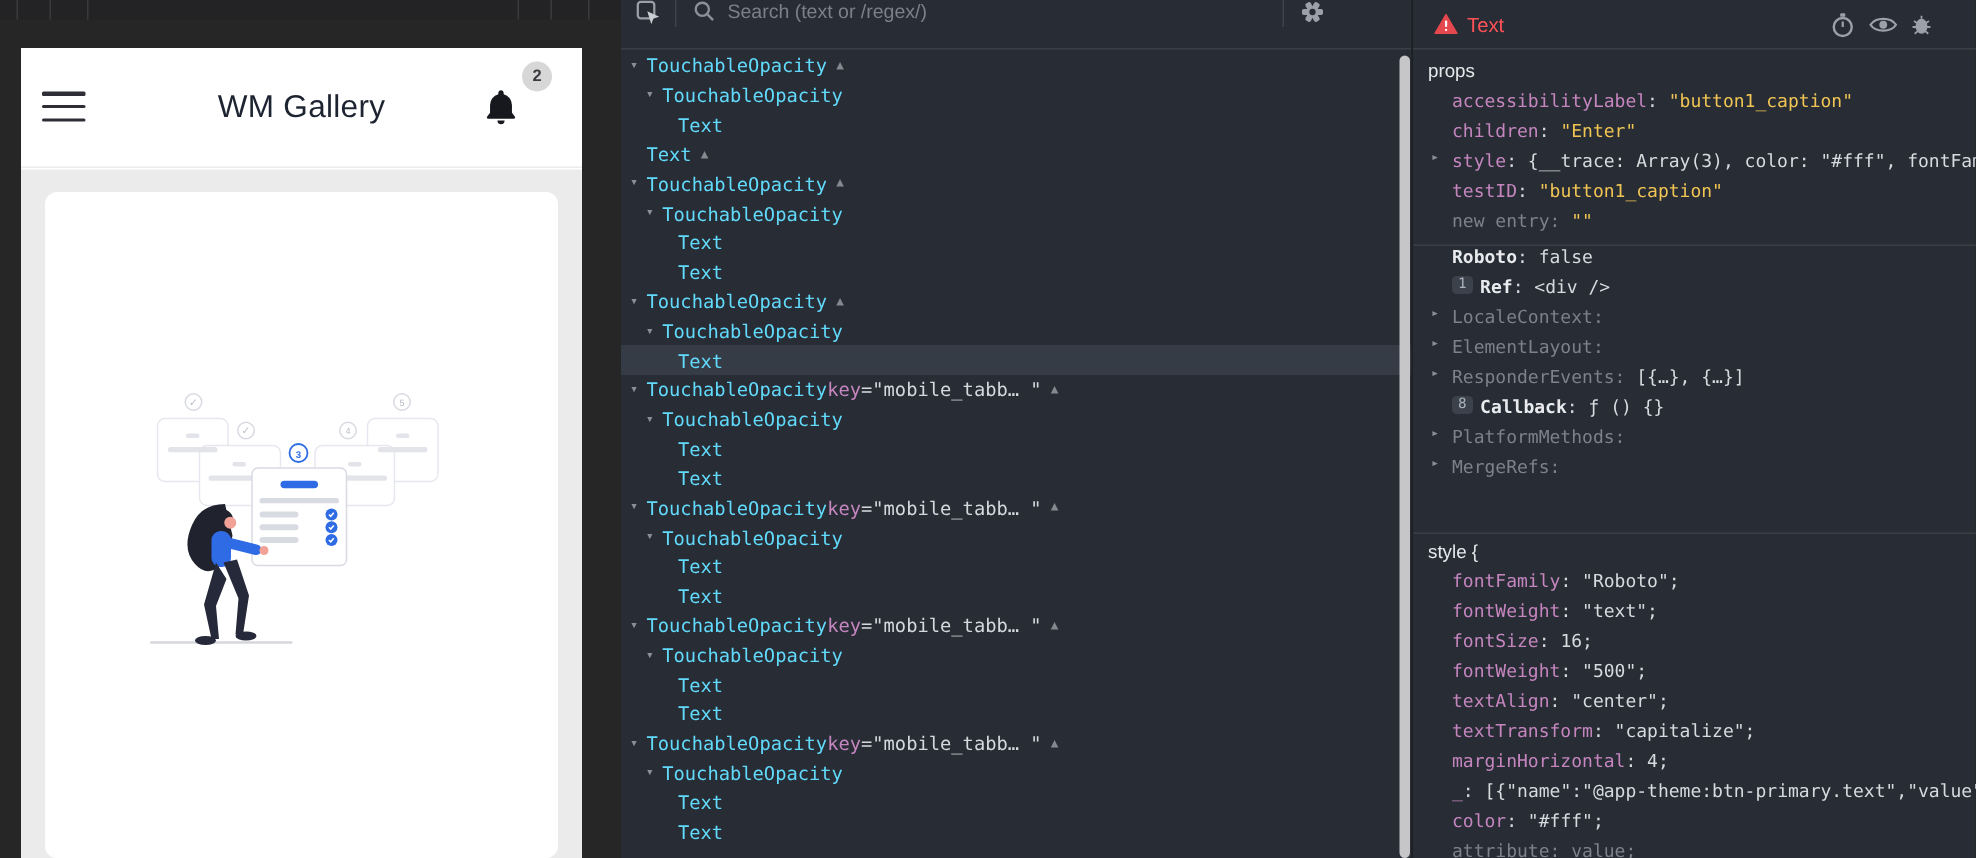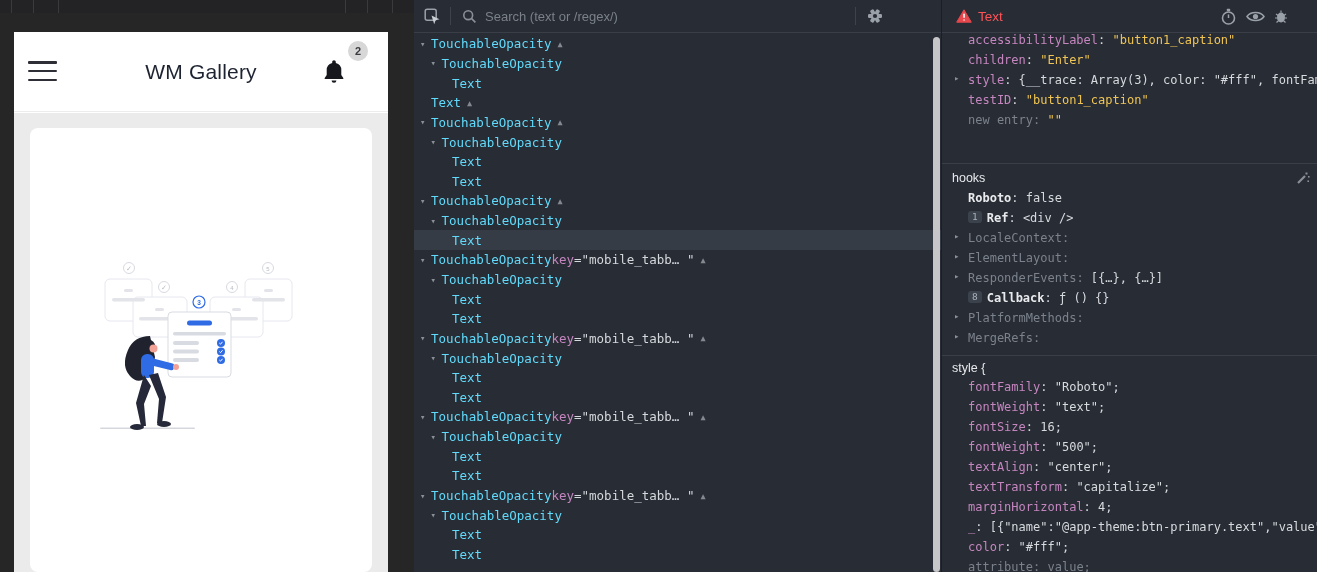--- a/index.html
+++ b/index.html
@@ -25,21 +25,21 @@
   #app-body { position:absolute; left:0; top:81px; width:374px; height:459px; background:#ebebeb; }
   #card { position:absolute; left:16px; top:15px; width:342px; height:444px; background:#fff; border-radius:8px; }
   #illustration { position:absolute; left:65px; top:130px; width:210px; height:178px; }
   #enter-btn { position:absolute; left:71px; top:335px; width:200px; height:43px;
     background:#2563eb; border:none; border-radius:6px; color:#fff; font-size:16px;
     font-family:"Liberation Sans",sans-serif; display:flex; align-items:center; justify-content:center; cursor:pointer; }
 
   
   #mid-panel { position:absolute; left:414px; top:0; width:527px; height:572px; background:#282c34; }
   #mid-toolbar { position:absolute; left:0; top:0; width:527px; height:33px; border-bottom:1px solid #3a3f47;
-    display:flex; align-items:center; }
+    display:flex; align-items:flex-start; }
   .tb-sep { width:1px; height:18px; background:#3d434b; }
   #search-input { background:transparent; border:none; outline:none; color:#d5d8dd; font-size:13px;
     font-family:"Liberation Sans",sans-serif; width:370px; }
   #search-input::placeholder { color:#7a818a; }
   #tree { position:absolute; left:0; top:33px; width:527px; height:539px; padding-top:1px;
     font-family:"DejaVu Sans Mono", monospace; font-size:12.5px; overflow:hidden; }
   .tree-row { height:19.65px; display:flex; align-items:center; white-space:nowrap; cursor:pointer; }
   .tree-row.selected { background:#363c46; }
   .tw { width:11px; font-size:9px; color:#8a9097; flex:none; text-align:left; }
   .tname { color:#61dafb; }
@@ -369,20 +369,21 @@
       <span>
         <svg width="14" height="15" viewBox="0 0 14 15">
           <ellipse cx="7" cy="8.5" rx="4" ry="5" fill="#9aa1a8"></ellipse>
           <path d="M7 1.5 v2 M2 5 l2.2 1.5 M12 5 l-2.2 1.5 M1 9 h2.5 M13 9 h-2.5 M2.5 13.5 l2-1.8 M11.5 13.5 l-2-1.8" stroke="#9aa1a8" stroke-width="1.2" fill="none"></path>
         </svg>
       </span>
     </div>
   </div>
 
   <div class="section" id="sec-props">
+    <div class="sec-header">props</div>
     <div class="insp-rows">
         <div class="insp-row">
           <span class="iarrow"></span>
           <span class="ikey k-prop">accessibilityLabel</span>
           <span class="icolon">: </span>
           <span class="ival v-str">"button1_caption"</span>
         </div>
         <div class="insp-row">
           <span class="iarrow"></span>
           <span class="ikey k-prop">children</span>
@@ -404,31 +405,20 @@
         <div class="insp-row">
           <span class="iarrow"></span>
           <span class="ikey k-dim">new entry</span>
           <span class="icolon dimc">: </span>
           <span class="ival v-str">""</span>
         </div>
       </div>
   </div>
 
   <div class="section" id="sec-hooks">
-    <div class="sec-header">
-      <span>hooks</span>
-      <span id="wand-icon">
-        <svg width="14" height="14" viewBox="0 0 14 14">
-          <line x1="2" y1="12" x2="9" y2="5" stroke="#8a9097" stroke-width="2.2"></line>
-          <rect x="9.5" y="1.5" width="2" height="2" fill="#8a9097"></rect>
-          <rect x="12" y="5" width="1.6" height="1.6" fill="#8a9097"></rect>
-          <rect x="11.4" y="9.4" width="1.6" height="1.6" fill="#8a9097"></rect>
-        </svg>
-      </span>
-    </div>
     <div class="insp-rows">
         <div class="insp-row">
           <span class="iarrow"></span>
           <span class="ikey k-hook">Roboto</span>
           <span class="icolon">: </span>
           <span class="ival ">false</span>
         </div>
         <div class="insp-row">
           <span class="iarrow"></span>
           <span class="ibadge">1</span>

